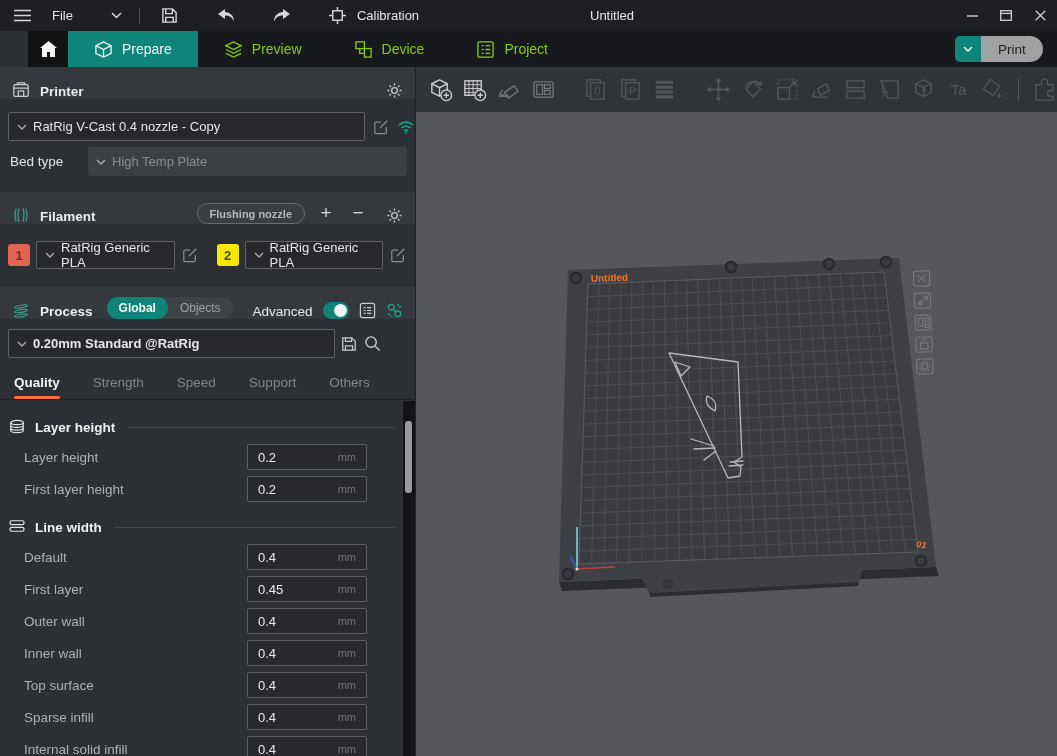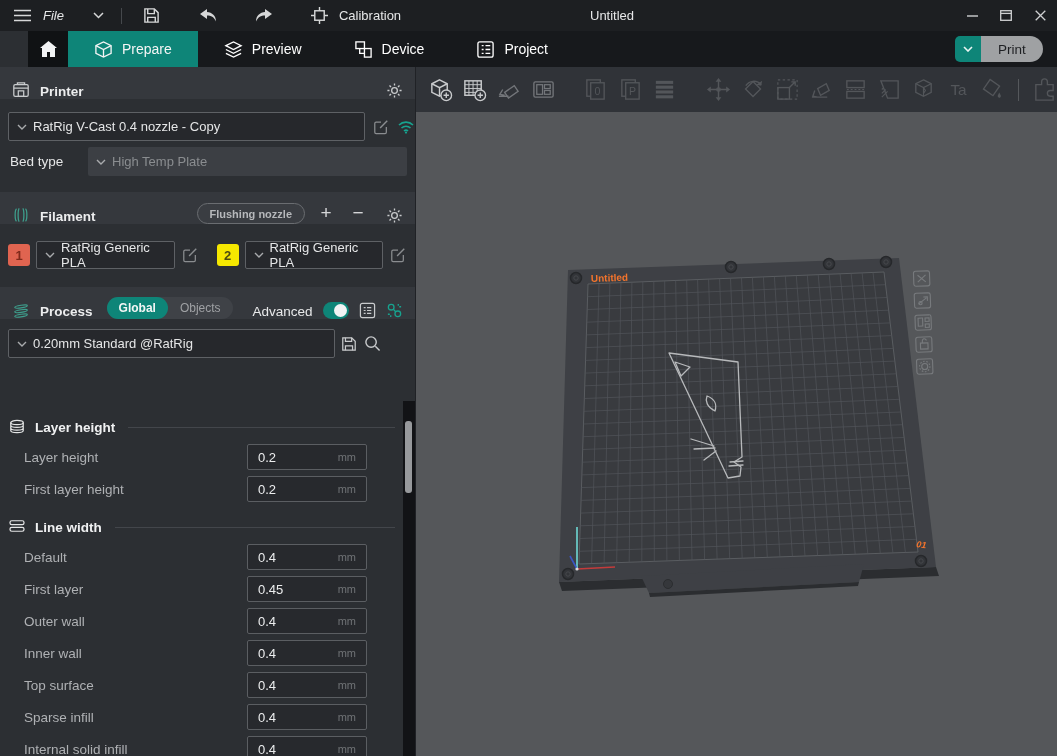--- a/index.html
+++ b/index.html
@@ -1,33 +1,33 @@
 <!DOCTYPE html>
 <html><head>
 <meta charset="utf-8">
 <style>
   * { margin:0; padding:0; box-sizing:border-box; font-family:"Liberation Sans", sans-serif; }
   html,body { width:1057px; height:756px; overflow:hidden; background:#2C2F33; }
   .app { width:1057px; height:756px; display:flex; flex-direction:column; position:relative; }
 
   
   .titlebar { height:31px; background:#1D1F22; display:flex; align-items:center; position:relative; flex:0 0 31px; }
-  .tb-left { display:flex; align-items:center; gap:9px; padding-left:10px;font-style:italic; }
+  .tb-left { display:flex; align-items:center; gap:18px; padding-left:10px; }
   .tb-icon { display:inline-flex; align-items:center; justify-content:center; width:24px; height:24px; color:#D6D7D8; }
   .tb-label { color:#E6E7E8; font-size:13px; }
   .tb-sep { width:1px; height:16px; background:#45484C; margin:0 10px; }
   .tb-group { display:flex; align-items:center; gap:32px; margin-left:8px; }
   .tb-title { position:absolute; left:590px; top:0; height:31px; display:flex; align-items:center; color:#E6E7E8; font-size:13px; }
   .tb-win { position:absolute; right:0; top:0; height:31px; display:flex; }
   .winbtn { width:34px; height:31px; display:flex; align-items:center; justify-content:center; color:#CFD0D2; }
 
   
   .tabbar { height:36px; background:#17191C; display:flex; align-items:stretch; position:relative; flex:0 0 36px;margin-left:28px; }
   .home-block { width:40px; display:flex; align-items:center; justify-content:center; background:#101214; color:#F2F3F4; }
-  .tab { display:flex; align-items:center; gap:9px; padding:0 26px; color:#ffffff; font-size:14px; }
+  .tab { display:flex; align-items:center; gap:9px; padding:0 26px; color:#84cc16; font-size:14px; }
   .tab.active { background:#0E8578; color:#F4F5F5; }
   .tab .ticn { display:inline-flex; width:19px; height:19px; }
   .action-combos { position:absolute; right:14px; top:5px; display:flex; gap:17px; }
   .combo-btn { display:flex; height:26px; }
   .combo-drop { width:26px; background:#0E8578; border-radius:5px 0 0 5px; display:flex; align-items:center; justify-content:center; color:#EAF5F3; }
   .combo-pill { background:#9FA1A3; color:#1E2023; font-size:13.5px; display:flex; align-items:center; border-radius:0 13px 13px 0; }
   .combo-pill.slice { width:102px; justify-content:center; }
   .combo-pill.print { width:62px; justify-content:center; }
 
   
@@ -59,21 +59,21 @@
   .row-filament .combo { flex:1; height:28px; }
 
   .band.process { margin-top:18px; }
   .seg { height:22px; background:#3F4247; border-radius:11px; display:flex; align-items:center; }
   .seg-opt { padding:0 12px; font-size:12px; color:#9FA1A4; height:22px; display:flex; align-items:center; }
   .seg-opt.active { background:#0E8578; color:#F2F6F5; border-radius:11px; font-weight:bold; }
   .adv-label { color:#E8E9EA; font-size:13.5px; }
   .toggle { width:31px; height:17px; background:#0E8578; border-radius:9px; position:relative; }
   .toggle::after { content:""; position:absolute; right:2px; top:2px; width:13px; height:13px; border-radius:50%; background:#F2F3F4; }
 
-  .row-process-preset { margin:10px 8px 2px 8px; display:flex; align-items:center; gap:5px; }
+  .row-process-preset { margin:10px 8px 2px 8px; display:flex; align-items:center; gap:5px;font-weight:bold; }
   .row-process-preset .combo { flex:0 0 327px; }
 
   .proc-tabs { margin:12px 0 0 0; display:flex; align-items:flex-end; height:30px; padding-left:14px; gap:0; border-bottom:1px solid #202226; }
   .ptab { color:#85878B; font-size:13.5px; padding:0 0 9px 0; margin-right:33px; position:relative; }
   .ptab.active { color:#F2F3F4; font-weight:bold; }
   .ptab.active::after { content:""; position:absolute; left:0; right:0; bottom:0; height:3px; background:#FF6E3C; border-radius:2px; }
 
   .scroll-area { position:absolute; top:334px; left:0; right:12px; bottom:0; overflow:hidden; padding-top:8px; }
   .panel-lower { position:relative; height:422px; }
   .shead { display:flex; align-items:center; gap:9px; padding:10px 8px 6px 8px; }
@@ -380,20 +380,27 @@
             </svg>
         </span>
         <span class="mini-icn" style="color:#C9CBCD">
           <svg width="17" height="17" viewBox="0 0 18 18">
               <circle cx="7.5" cy="7.5" r="5.5" fill="none" stroke="currentColor" stroke-width="1.5"></circle>
               <path d="M12 12l4.5 4.5" stroke="currentColor" stroke-width="1.5"></path>
             </svg>
         </span>
       </div>
 
+      <div class="proc-tabs">
+        <span class="ptab active">Quality</span>
+        <span class="ptab">Strength</span>
+        <span class="ptab">Speed</span>
+        <span class="ptab">Support</span>
+        <span class="ptab">Others</span>
+      </div>
 
       <div class="scroll-area">
         <div class="panel-lower">
 
           <div class="shead">
             <span class="icn">
               <svg width="18" height="16" viewBox="0 0 20 18">
                   <ellipse cx="10" cy="4" rx="7" ry="2.4" fill="none" stroke="currentColor" stroke-width="1.4"></ellipse>
                   <path d="M3 4v3c0 1.3 3.1 2.4 7 2.4s7-1.1 7-2.4V4M3 7v3c0 1.3 3.1 2.4 7 2.4s7-1.1 7-2.4V7M3 10v3c0 1.3 3.1 2.4 7 2.4s7-1.1 7-2.4v-3" fill="none" stroke="currentColor" stroke-width="1.4"></path>
                 </svg>

